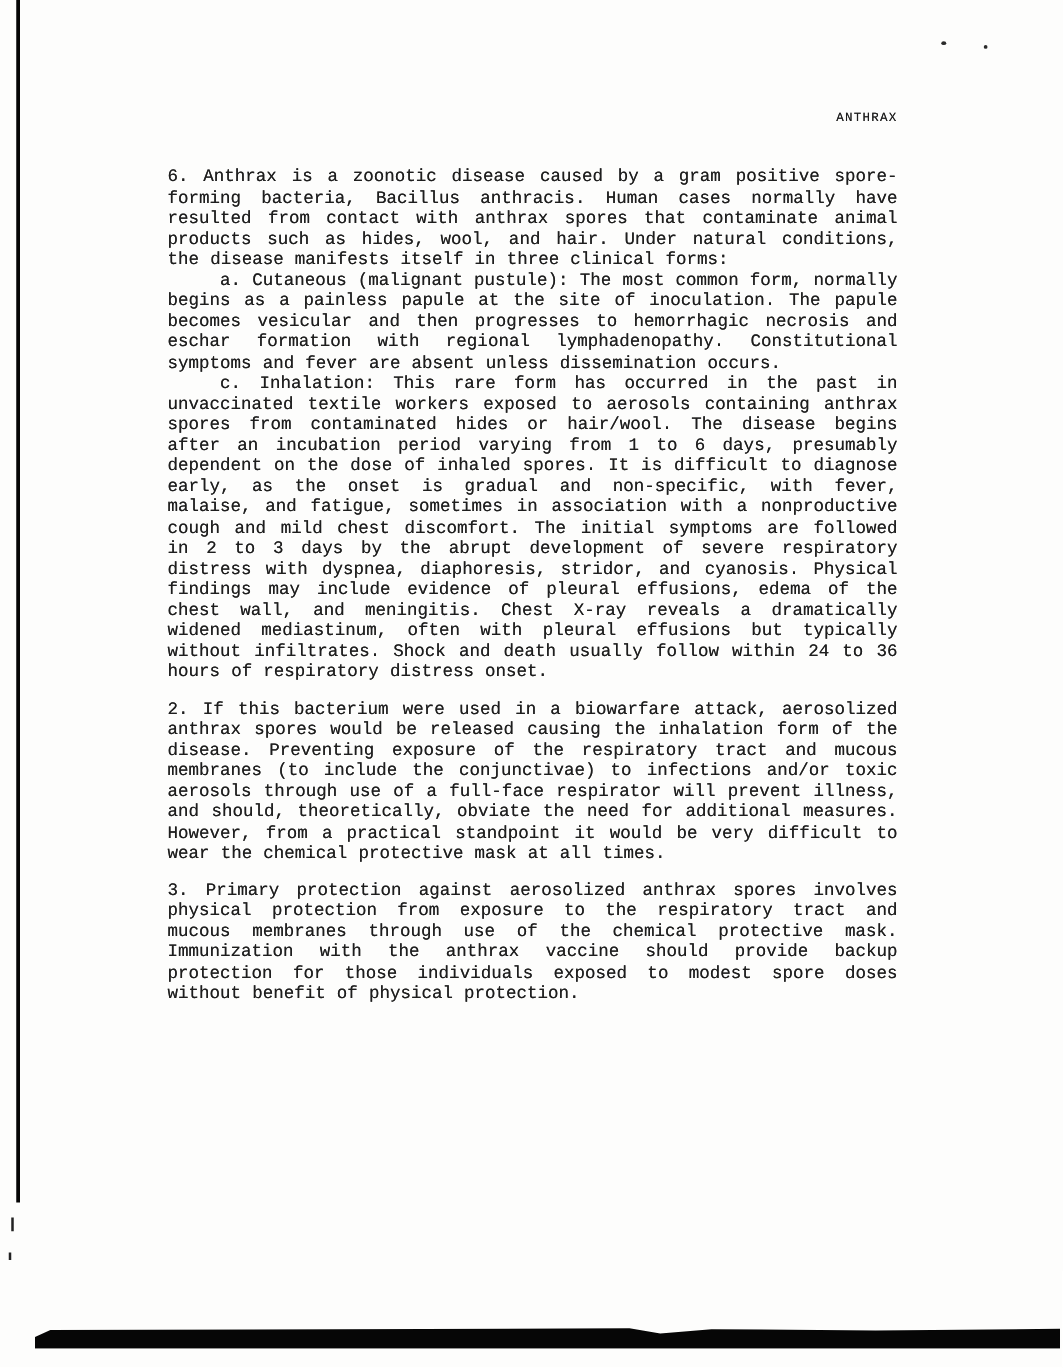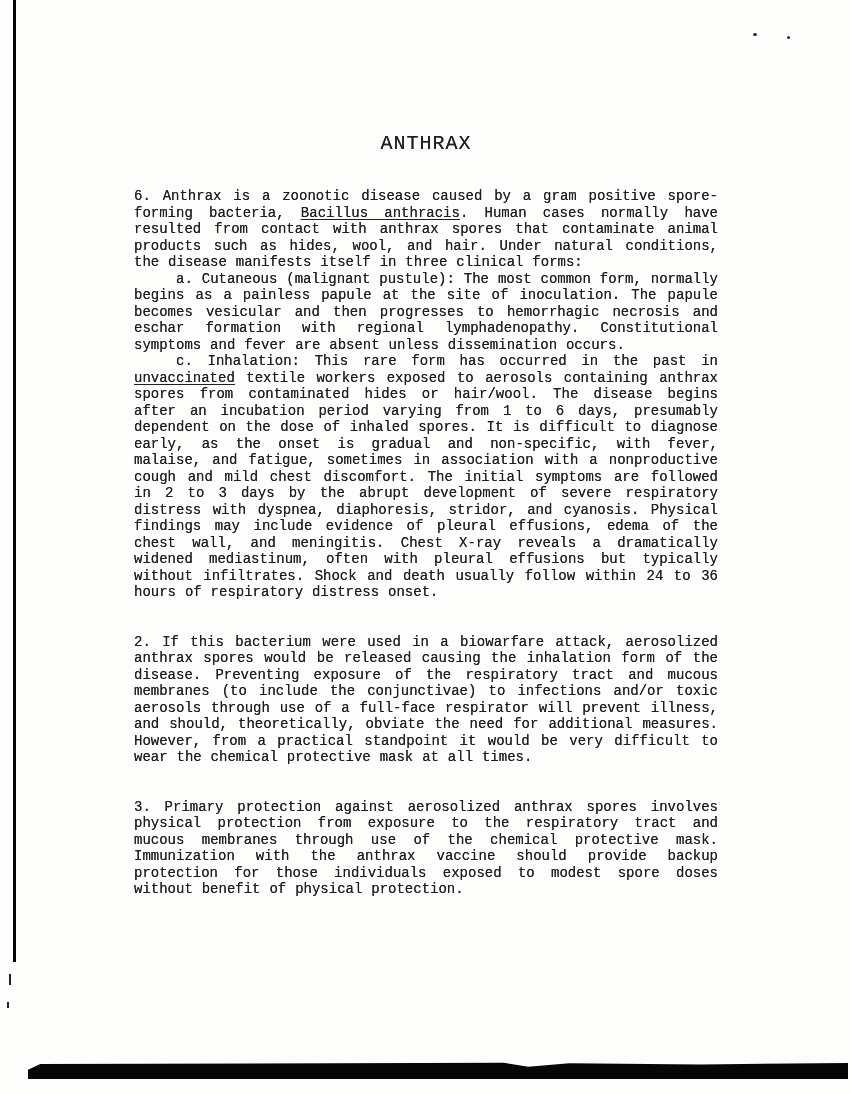--- a/index.html
+++ b/index.html
@@ -33,38 +33,37 @@
     background: #060606;
     clip-path: polygon(0 45%, 1.5% 12%, 58% 4%, 61% 28%, 66% 8%, 82% 14%, 100% 6%, 100% 100%, 0 100%);
   }
   
   .content {
     position: absolute;
     left: 134px; top: 90px;
     width: 584px;
   }
   .title {
-    font-size: 20px;
+    font-size: 10px;
     font-weight: normal;
-    text-align: center;
+    text-align: right;
     letter-spacing: 1px;
     margin-bottom: 33px;
     text-shadow: 0 0 0.5px rgba(10,10,10,0.75);
-    margin-top: 42px;
   }
   .para {
     font-size: 14px;
     line-height: 16.5px;
     text-align: justify;
     text-shadow: 0 0 0.5px rgba(10,10,10,0.75);
     word-spacing: 0.5px;
   }
   .para.sub { text-indent: 42px; }
-  .para.gap { margin-top: 33px; }
-  .u { text-decoration: underline; text-underline-offset: 2px; }
+  .para.gap { margin-top: 13px; }
+  .u { text-underline-offset: 2px; }
 </style>
 </head>
 <body>
 
 <div class="page">
 
   <div class="left-line"></div>
   <div class="speck speck-a"></div>
   <div class="speck speck-b"></div>
   <div class="dot dot-1"></div>

